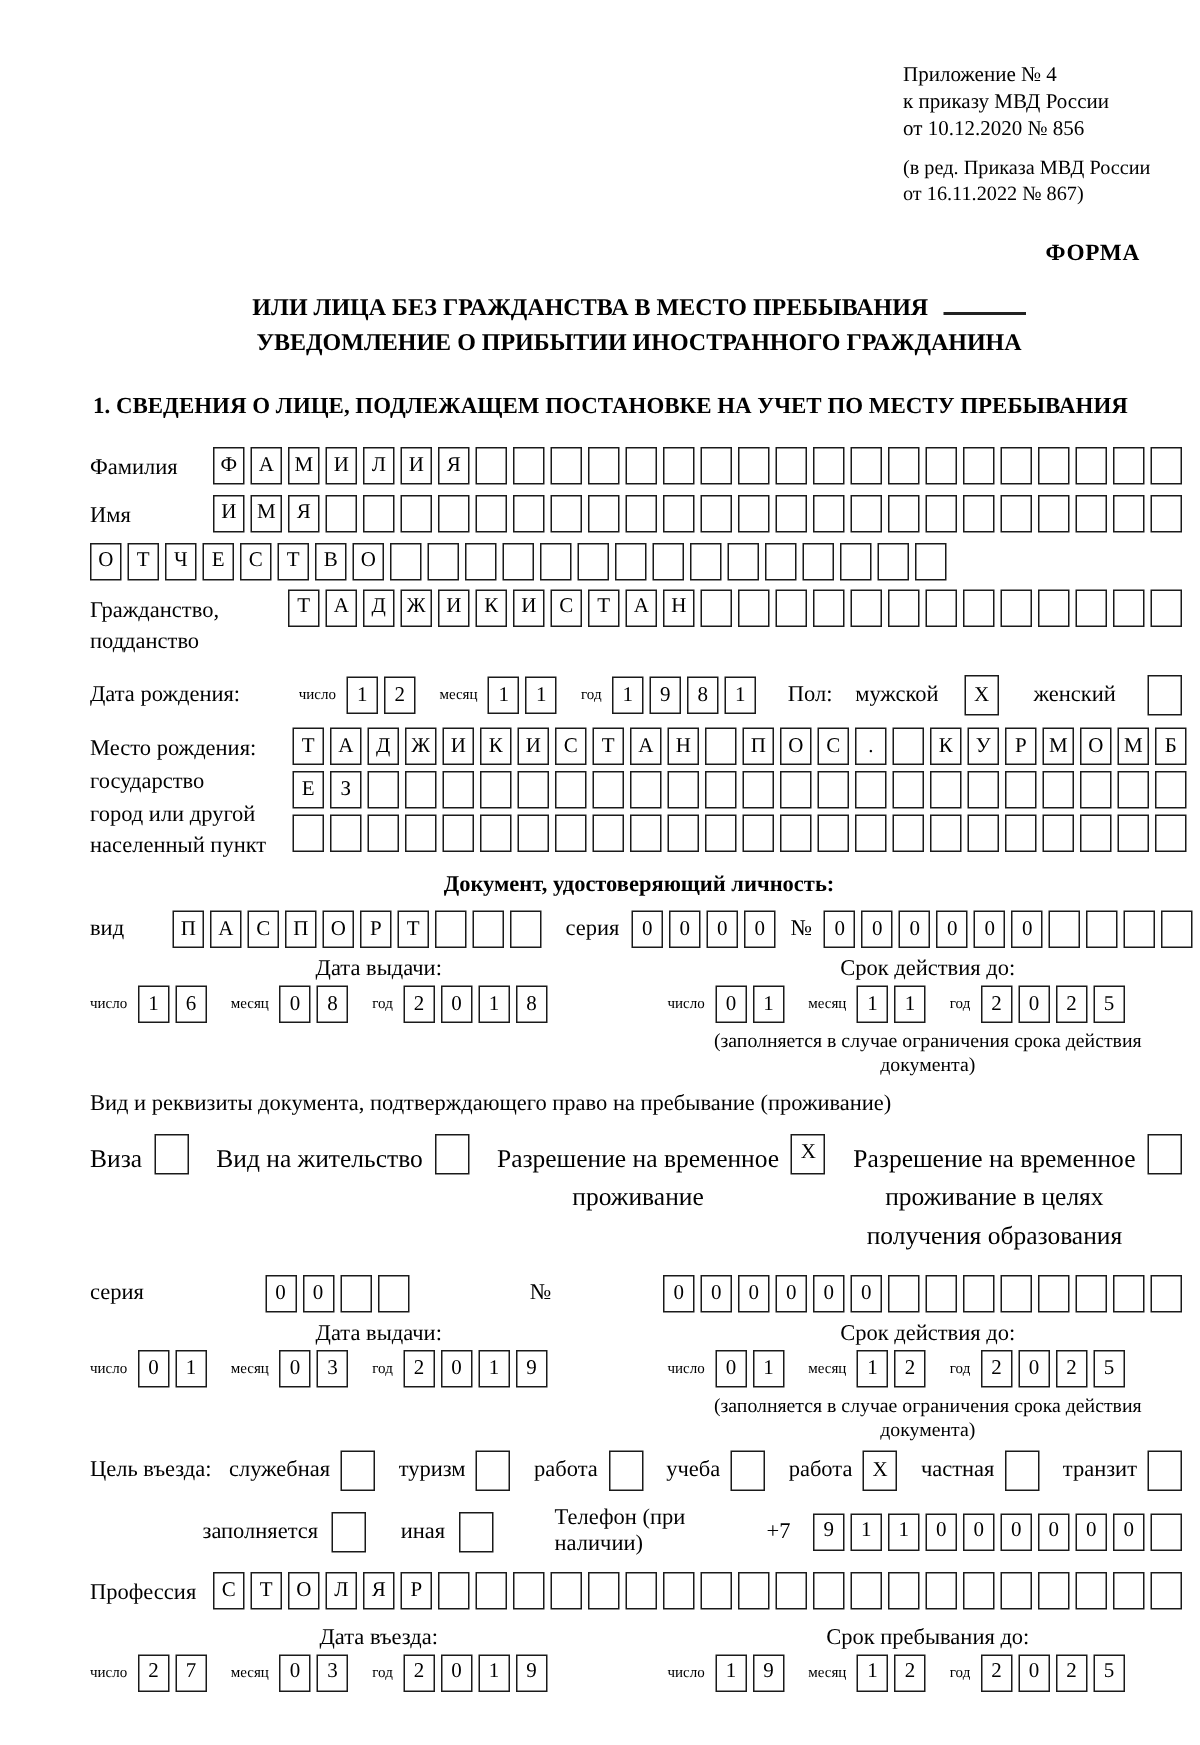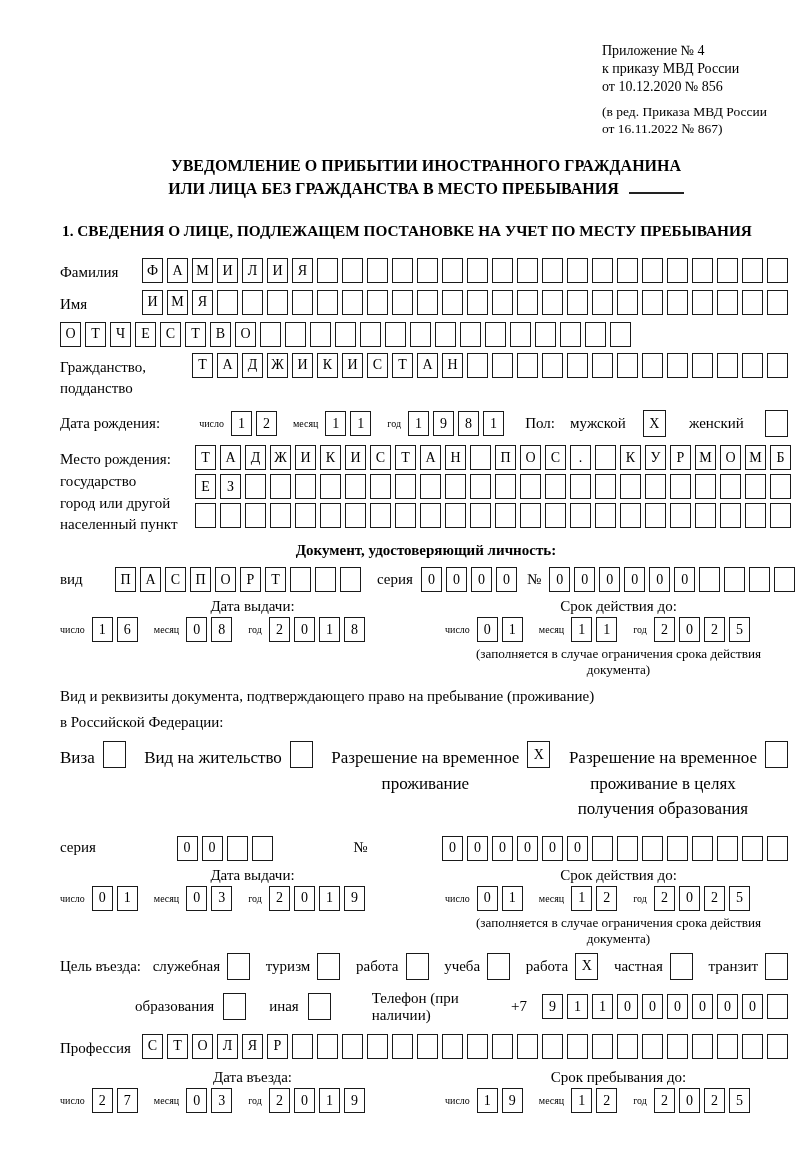--- a/index.html
+++ b/index.html
@@ -56,26 +56,27 @@
   <div class="appendix">
     <div>Приложение № 4</div>
     <div>к приказу МВД России</div>
     <div>от 10.12.2020 № 856</div>
     <div class="grp2">
       <div>(в ред. Приказа МВД России</div>
       <div>от 16.11.2022 № 867)</div>
     </div>
   </div>
 
+  <div class="forma">ФОРМА</div>
 
   <div class="title">
-    <div>УВЕДОМЛЕНИЕ О ПРИБЫТИИ ИНОСТРАННОГО ГРАЖДАНИНА</div>
     <div>
       <span>ИЛИ ЛИЦА БЕЗ ГРАЖДАНСТВА В МЕСТО ПРЕБЫВАНИЯ</span><span class="blank-line"></span>
     </div>
+    <div>УВЕДОМЛЕНИЕ О ПРИБЫТИИ ИНОСТРАННОГО ГРАЖДАНИНА</div>
   </div>
 
   <div class="section-title">1. СВЕДЕНИЯ О ЛИЦЕ, ПОДЛЕЖАЩЕМ ПОСТАНОВКЕ НА УЧЕТ ПО МЕСТУ ПРЕБЫВАНИЯ</div>
 
   <div class="frow">
     <span class="flabel" style="flex-basis:70px">Фамилия</span>
     <span class="cells">
         <span class="cell">Ф</span>
         <span class="cell">А</span>
         <span class="cell">М</span>
@@ -370,21 +371,20 @@
           <span class="cell">0</span>
           <span class="cell">2</span>
           <span class="cell">5</span>
         </div>
       <div class="note">(заполняется в случае ограничения срока действия документа)</div>
     </div>
   </div>
 
   <div class="intro">
     <div>Вид и реквизиты документа, подтверждающего право на пребывание (проживание)</div>
-    <div>в Российской Федерации:</div>
   </div>
 
   <div class="perm-row">
     <div class="perm-item">
       <span class="perm-label">Виза</span>
       <span class="cell cb"></span>
     </div>
     <div class="perm-item">
       <span class="perm-label">Вид на жительство</span>
       <span class="cell cb"></span>
@@ -488,21 +488,21 @@
       <span>частная</span>
       <span class="cell cb"></span>
     </span>
     <span class="pitem">
       <span>транзит</span>
       <span class="cell cb"></span>
     </span>
   </div>
 
   <div class="purpose-row2">
-    <span>образования</span>
+    <span>заполняется</span>
     <span class="cell cb"></span>
     <span style="margin-left:10px">иная</span>
     <span class="cell cb"></span>
     <span class="phone-label">Телефон (при наличии)</span>
     <span class="phone-prefix">+7</span>
     <span class="cells">
         <span class="cell">9</span>
         <span class="cell">1</span>
         <span class="cell">1</span>
         <span class="cell">0</span>

